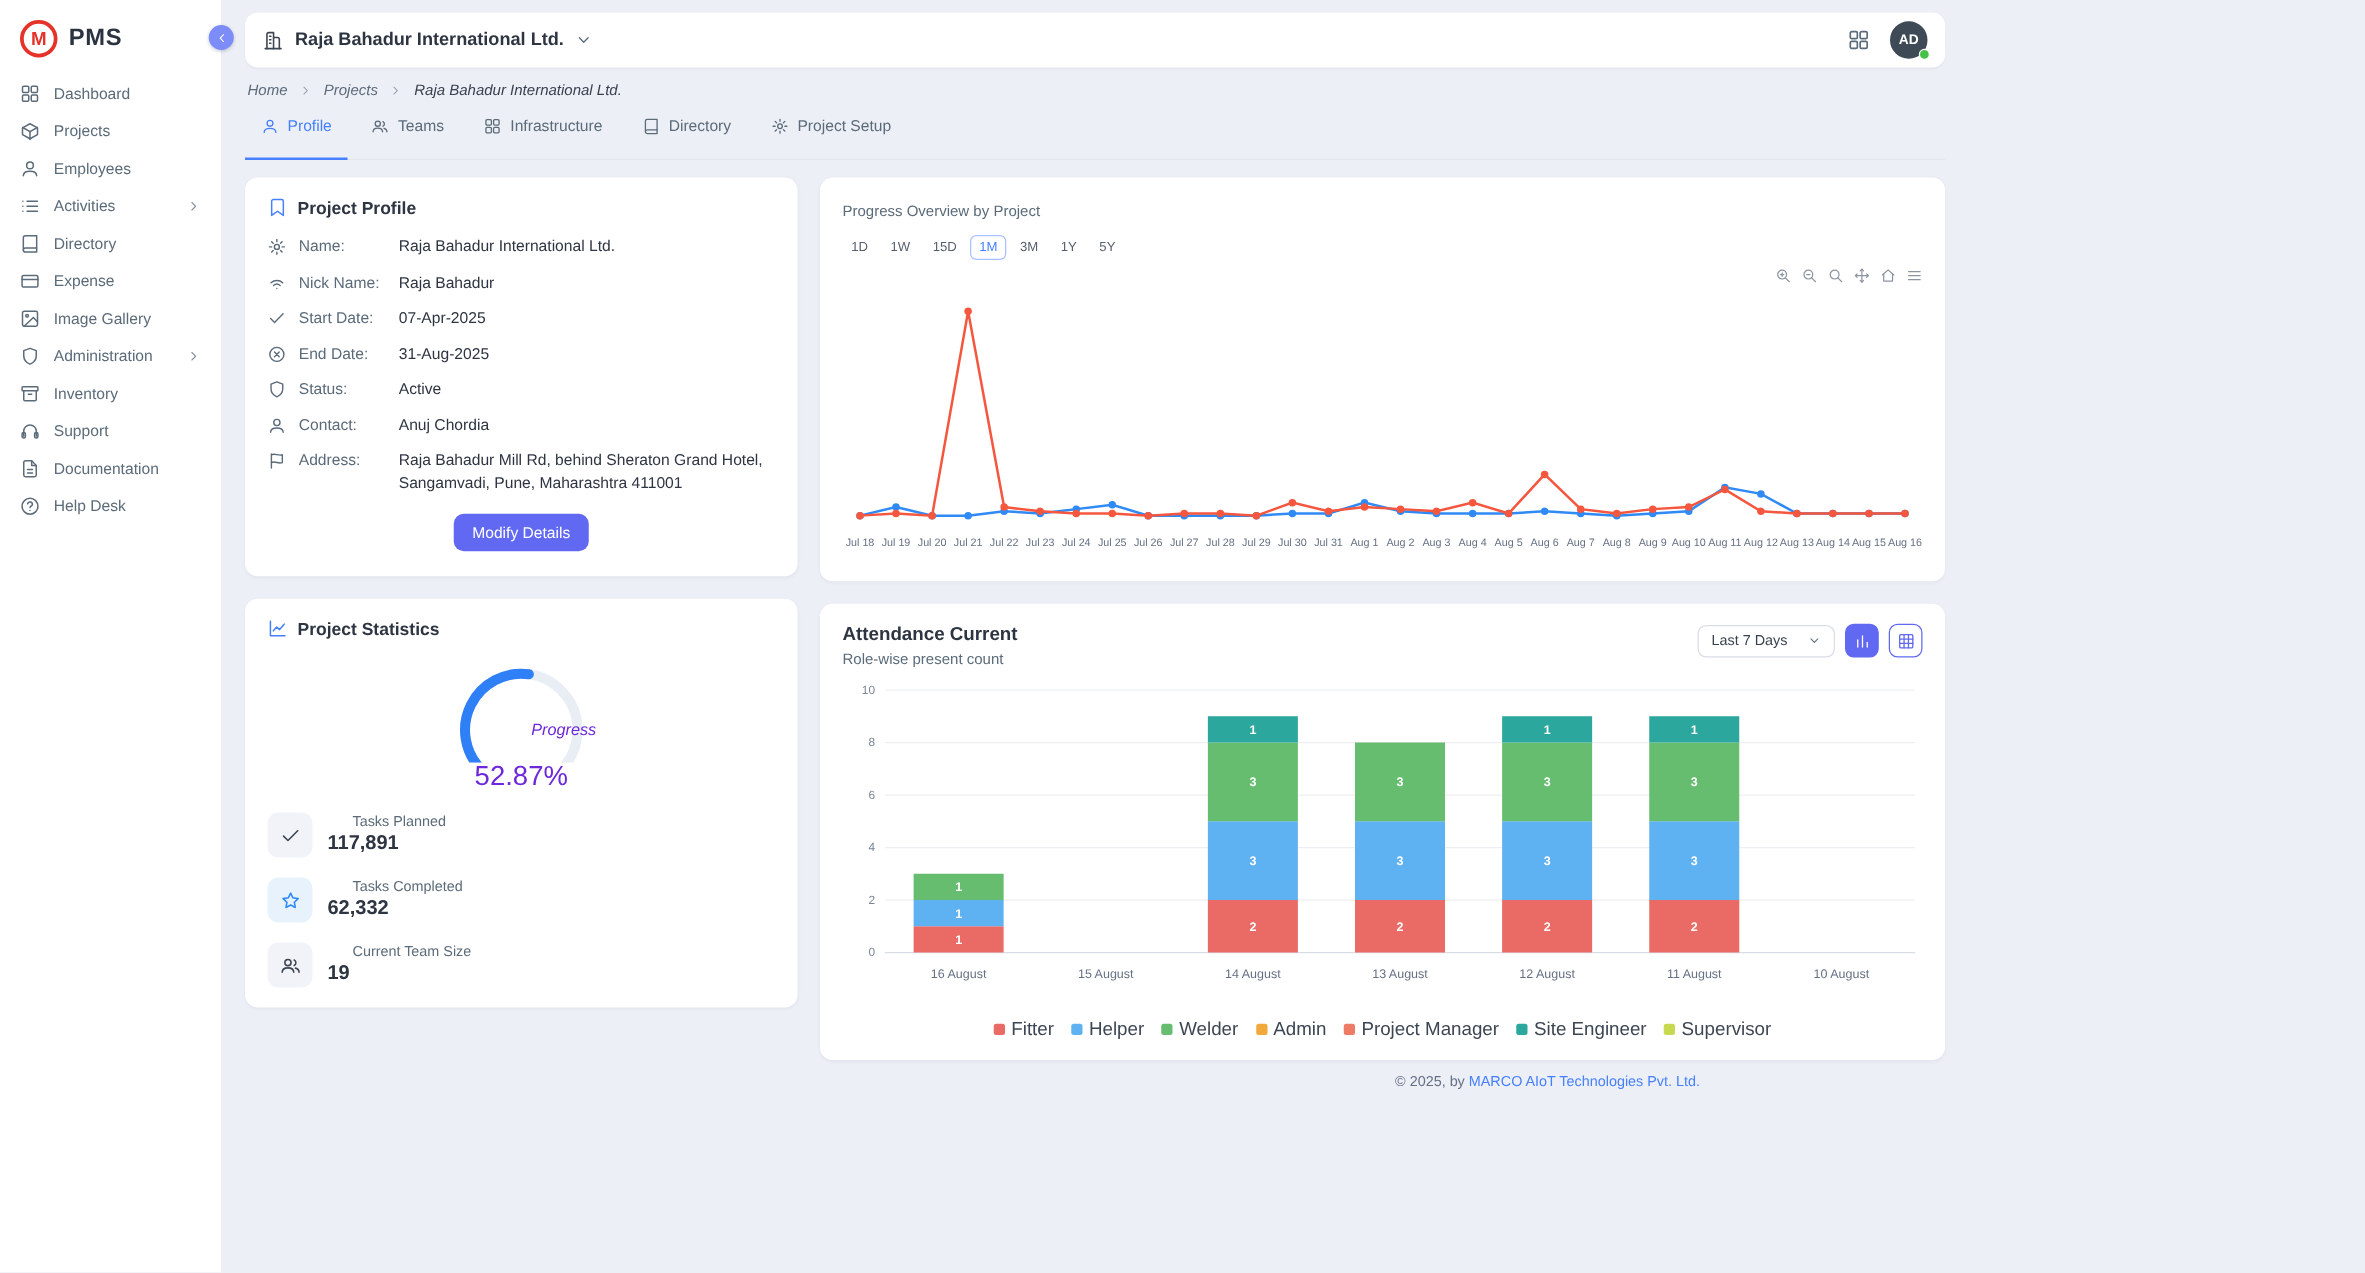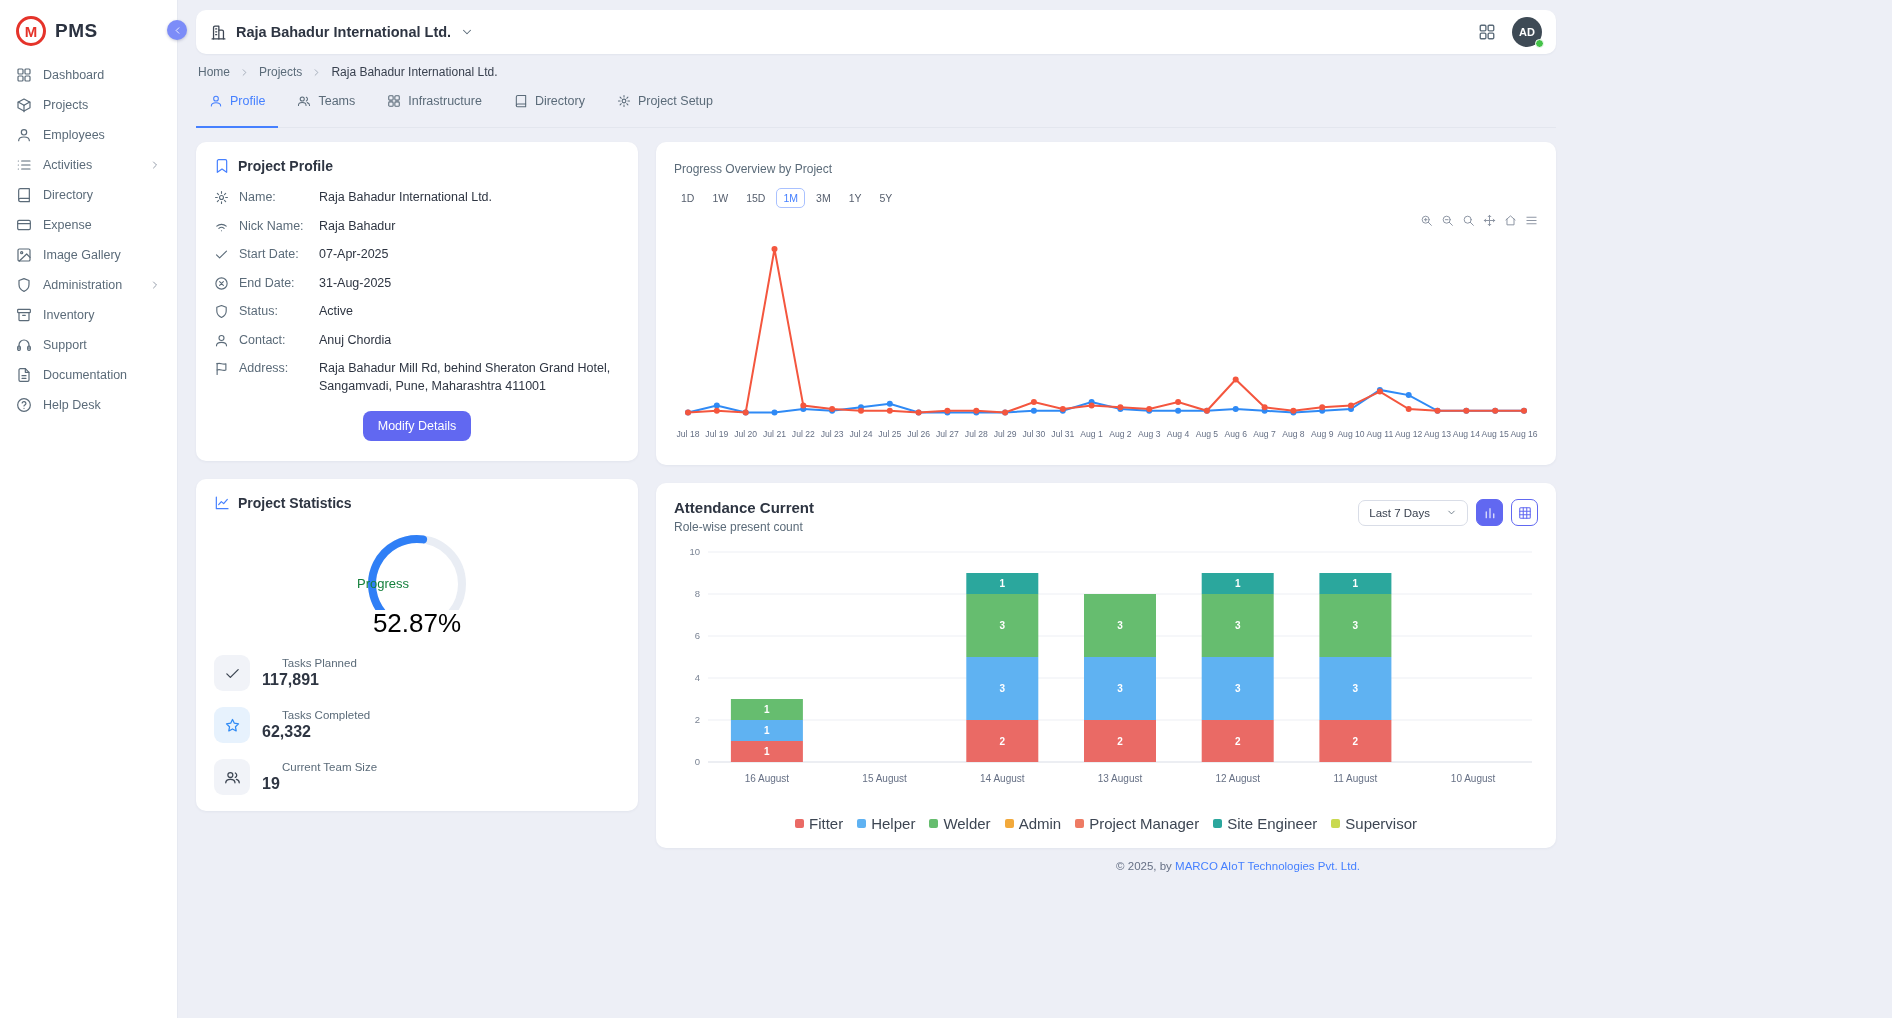--- a/index.html
+++ b/index.html
@@ -27,21 +27,21 @@
   .company-selector{display:flex;align-items:center;gap:9px;cursor:pointer;}
   .b-ic{width:17px;height:17px;color:#3d4653;}
   .company-name{font-size:14.5px;font-weight:bold;color:#2e3542;}
   .chev{width:14px;height:14px;color:#5b6b79;}
   .header-right{margin-left:auto;display:flex;align-items:center;gap:16px;}
   .apps-icon{width:18px;height:18px;color:#5b6b79;cursor:pointer;}
   .avatar{position:relative;width:30px;height:30px;border-radius:50%;background:#3e4a55;color:#fff;font-size:11px;font-weight:bold;display:flex;align-items:center;justify-content:center;cursor:pointer;}
   .status-dot{position:absolute;bottom:-1px;right:-2px;width:9px;height:9px;border-radius:50%;background:#44c248;border:1.5px solid #fff;}
 
   .breadcrumb{display:flex;align-items:center;gap:9px;padding:11px 2px 5px;font-size:12px;color:#5b6b79;}
-  .bc-item{cursor:pointer;}
+  .bc-item{cursor:pointer;font-style:italic;}
   .bc-item.current{color:#39414f;cursor:default;}
   .bc-sep{width:11px;height:11px;color:#98a1af;}
 
   .tabs{display:flex;gap:6px;border-bottom:1px solid #e3e6ee;margin-top:2px;}
   .tab{display:flex;align-items:center;gap:7px;padding:8px 13px 18px;font-size:12.5px;color:#5b6b79;cursor:pointer;border-bottom:2px solid transparent;margin-bottom:-1px;}
   .t-ic{width:14px;height:14px;}
   .tab.active{color:#4680ff;border-bottom-color:#4680ff;}
 
   .content{display:flex;gap:18px;margin-top:14px;align-items:flex-start;}
   .left-col{width:442px;display:flex;flex-direction:column;gap:18px;}
@@ -53,22 +53,22 @@
   .card-title{font-size:14px;font-weight:bold;color:#2e3542;}
 
   .field-row{display:flex;gap:10px;margin-bottom:11px;font-size:12.5px;align-items:flex-start;}
   .f-ic{width:15px;height:15px;color:#5b6b79;margin-top:1px;}
   .f-label{width:70px;color:#5b6b79;flex-shrink:0;padding-top:1px;}
   .f-value{color:#2e3542;max-width:310px;line-height:1.4;}
   .modify-btn{display:block;margin:16px auto 4px;background:#6168f1;color:#fff;border:none;border-radius:8px;padding:8px 15px;font-size:12.5px;cursor:pointer;}
 
   .gauge-wrap{display:flex;flex-direction:column;align-items:center;margin-top:4px;}
   .gauge-box{position:relative;width:120px;height:84px;}
-  .gauge-inner-label{position:absolute;top:50px;left:0;width:120px;text-align:left;font-size:13px;color:#15803d;}
-  .gauge-value{font-size:26px;color:#000000;margin-top:-2px;}
+  .gauge-inner-label{position:absolute;top:50px;left:0;width:120px;text-align:right;font-size:13px;color:#6d28d9;font-style:italic;}
+  .gauge-value{font-size:22px;color:#6d28d9;margin-top:-2px;}
   .stats-list{margin-top:10px;}
   .stat-row{display:flex;align-items:center;gap:12px;margin-top:16px;}
   .stat-ic{width:36px;height:36px;border-radius:9px;display:flex;align-items:center;justify-content:center;background:#f1f3f8;color:#3d4653;}
   .stat-ic .si{width:17px;height:17px;}
   .stat-ic.blue{background:#e7f2fd;color:#2f8af5;}
   .stat-label{font-size:11.5px;color:#5b6b79;margin-left:20px;}
   .stat-value{font-size:16px;font-weight:bold;color:#2e3542;margin-top:2px;}
 
   .pc-title{font-size:15px;font-weight:bold;color:#2e3542;}
   .pc-sub{font-size:12px;color:#5b6b79;margin-top:4px;}

